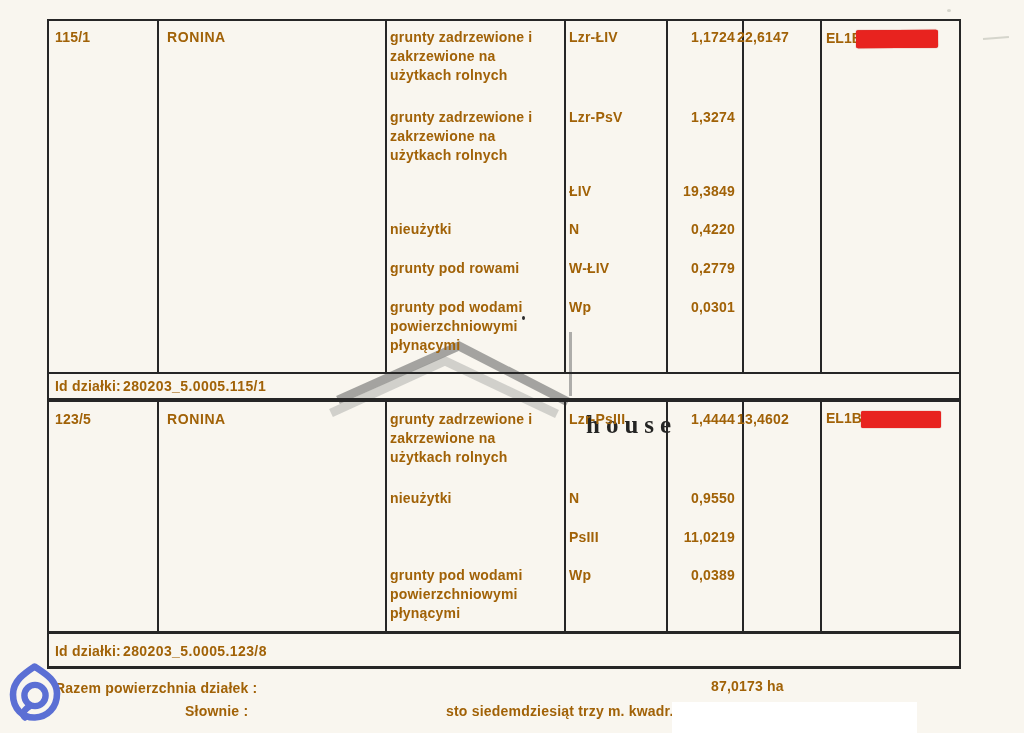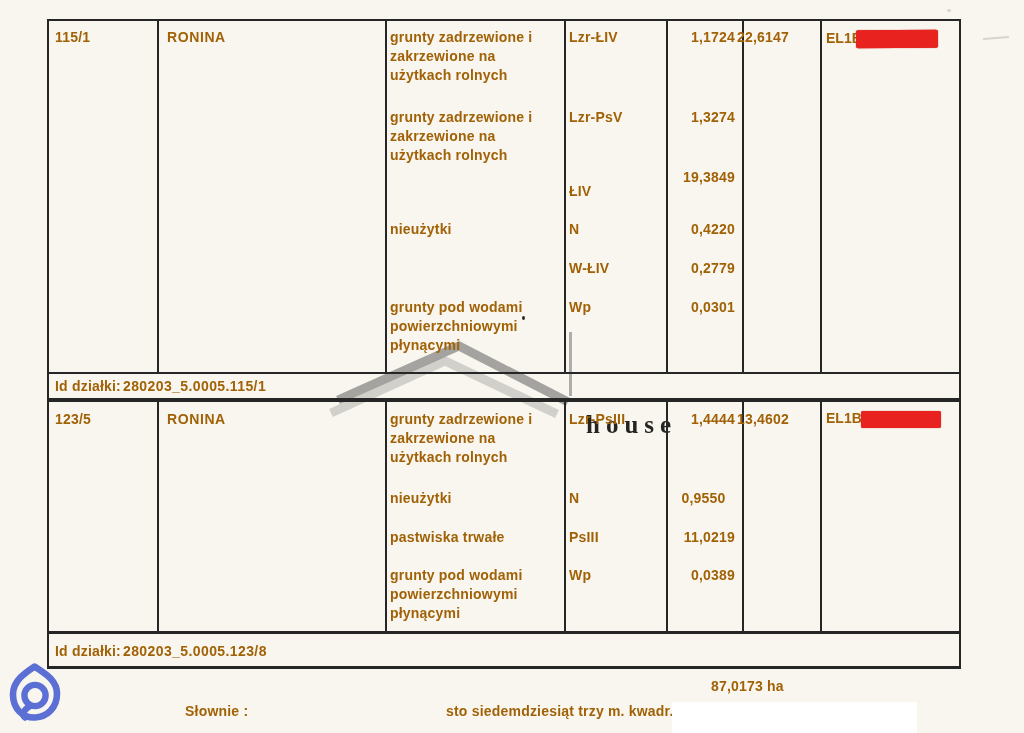--- a/index.html
+++ b/index.html
@@ -70,34 +70,35 @@
   <div class="cell" style="left:55px;top:28px;">115/1</div>
   <div class="cell name" style="left:167px;top:28px;">RONINA</div>
 
   <div class="cell" style="left:390px;top:28px;width:172px;">grunty zadrzewione i
 zakrzewione na
 użytkach rolnych</div>
   <div class="cell" style="left:390px;top:108px;width:172px;">grunty zadrzewione i
 zakrzewione na
 użytkach rolnych</div>
   <div class="cell" style="left:390px;top:220px;width:172px;">nieużytki</div>
+  <div class="cell" style="left:390px;top:259px;width:172px;">grunty pod rowami</div>
   <div class="cell" style="left:390px;top:298px;width:172px;">grunty pod wodami
 powierzchniowymi
 płynącymi</div>
 
   <div class="cell" style="left:569px;top:28px;">Lzr-ŁIV</div>
   <div class="cell" style="left:569px;top:108px;">Lzr-PsV</div>
   <div class="cell" style="left:569px;top:182px;">ŁIV</div>
   <div class="cell" style="left:569px;top:220px;">N</div>
   <div class="cell" style="left:569px;top:259px;">W-ŁIV</div>
   <div class="cell" style="left:569px;top:298px;">Wp</div>
 
   <div class="cell num" style="left:640px;top:28px;width:95px;">1,1724</div>
   <div class="cell num" style="left:640px;top:108px;width:95px;">1,3274</div>
-  <div class="cell num" style="left:640px;top:168px;width:95px;">19,3849</div>
+  <div class="cell num" style="left:640px;top:182px;width:95px;">19,3849</div>
   <div class="cell num" style="left:640px;top:220px;width:95px;">0,4220</div>
   <div class="cell num" style="left:640px;top:259px;width:95px;">0,2779</div>
   <div class="cell num" style="left:640px;top:298px;width:95px;">0,0301</div>
 
   <div class="cell" style="left:737px;top:28px;">22,6147</div>
 
   <div class="cell" style="left:826px;top:29px;letter-spacing:0;">EL1B/</div>
   <div class="redbox" style="left:856px;top:30px;width:82px;height:18px;transform:rotate(-.5deg);"></div>
 
   <div class="cell idlabel" style="left:55px;top:377px;">Id działki:</div>
@@ -105,43 +106,43 @@
 
   <div style="position:absolute;left:522px;top:316px;width:3px;height:4px;background:#2a2a2a;border-radius:50%;"></div>
 
   <div class="cell" style="left:55px;top:410px;">123/5</div>
   <div class="cell name" style="left:167px;top:410px;">RONINA</div>
 
   <div class="cell" style="left:390px;top:410px;width:172px;">grunty zadrzewione i
 zakrzewione na
 użytkach rolnych</div>
   <div class="cell" style="left:390px;top:489px;width:172px;">nieużytki</div>
-  <div class="cell" style="left:390px;top:528px;width:172px;">pastwiska trwałe</div>
   <div class="cell" style="left:390px;top:566px;width:172px;">grunty pod wodami
 powierzchniowymi
 płynącymi</div>
 
   <div class="cell" style="left:569px;top:410px;">Lzr-PsIII</div>
   <div class="cell" style="left:569px;top:489px;">N</div>
   <div class="cell" style="left:569px;top:528px;">PsIII</div>
   <div class="cell" style="left:569px;top:566px;">Wp</div>
 
   <div class="cell num" style="left:640px;top:410px;width:95px;">1,4444</div>
-  <div class="cell num" style="left:656px;top:489px;width:95px;text-align:center;">0,9550</div>
+  <div class="cell num" style="left:640px;top:489px;width:95px;">0,9550</div>
   <div class="cell num" style="left:640px;top:528px;width:95px;">11,0219</div>
   <div class="cell num" style="left:640px;top:566px;width:95px;">0,0389</div>
 
   <div class="cell" style="left:737px;top:410px;">13,4602</div>
 
   <div class="cell" style="left:826px;top:409px;letter-spacing:0;">EL1B/</div>
   <div class="redbox" style="left:861px;top:411px;width:80px;height:17px;"></div>
 
   <div class="cell idlabel" style="left:55px;top:642px;">Id działki:</div>
   <div class="cell idvalue" style="left:123px;top:642px;">280203_5.0005.123/8</div>
 
+  <div class="cell" style="left:55px;top:679px;font-weight:700;">Razem powierzchnia działek :</div>
   <div class="cell" style="left:711px;top:677px;">87,0173 ha</div>
   <div class="cell" style="left:185px;top:702px;">Słownie :</div>
   <div class="cell" style="left:446px;top:702px;">sto siedemdziesiąt trzy  m. kwadr.</div>
 
   <div class="whitepatch" style="left:672px;top:702px;width:245px;height:31px;"></div>
 
   <div class="pencil" style="left:983px;top:37px;width:26px;height:2px;transform:rotate(-4deg);"></div>
   <div class="pencil" style="left:947px;top:9px;width:4px;height:3px;border-radius:50%;"></div>
 
   <svg style="left:4px;top:662px;" width="62" height="60" viewBox="0 0 62 60">

